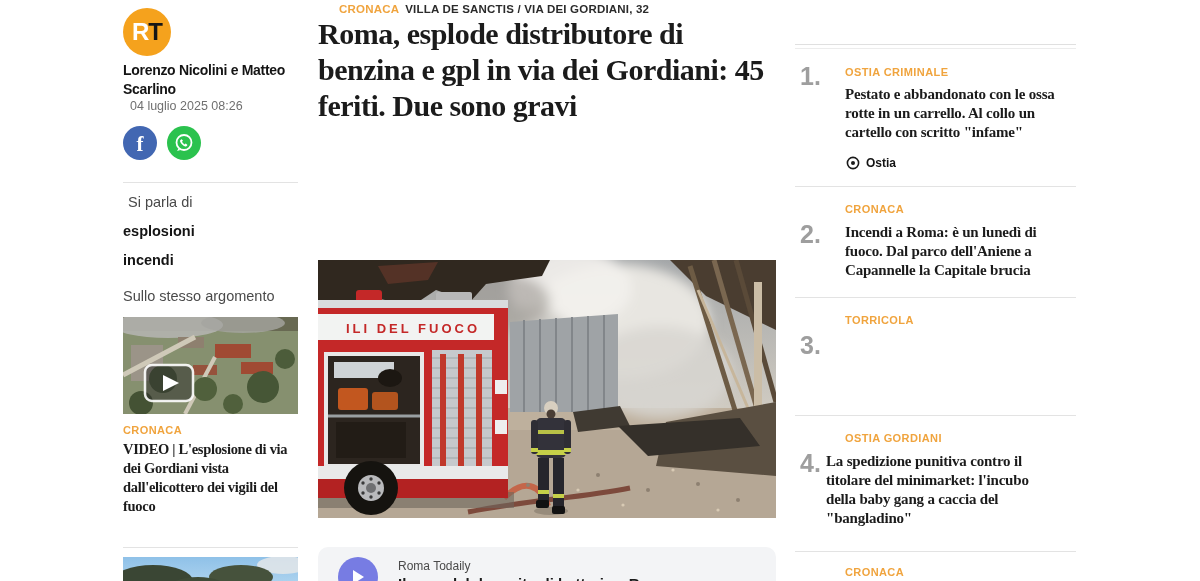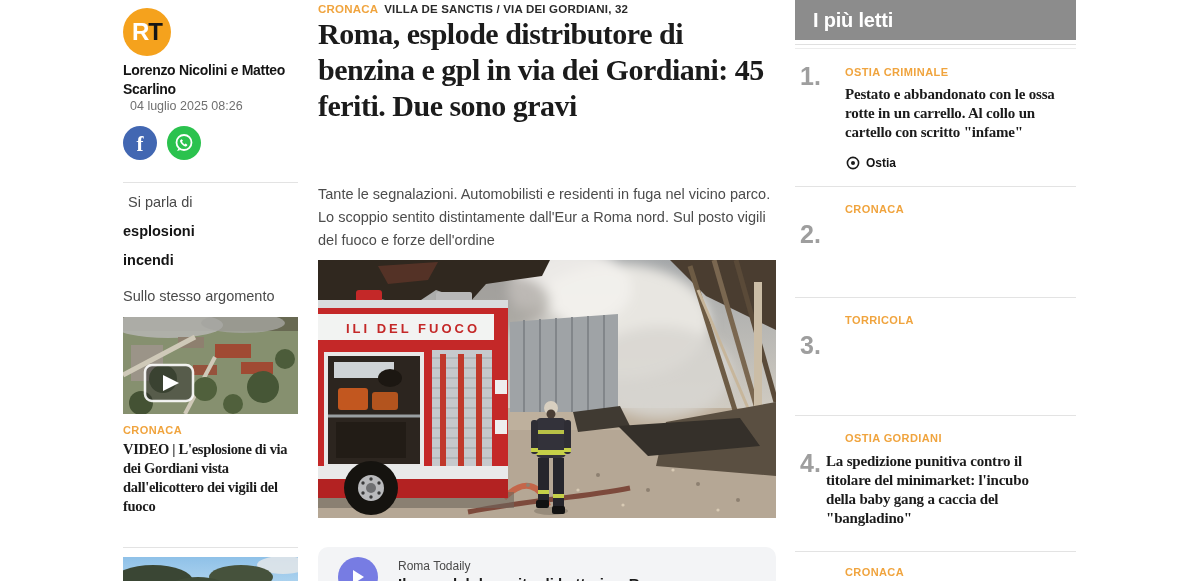--- a/index.html
+++ b/index.html
@@ -15,21 +15,21 @@
   .date{font-size:12.5px;color:#707070;}
   .soc{width:34px;height:34px;border-radius:50%;display:flex;align-items:center;justify-content:center;}
   .divider{height:1px;background:#e3e3e3;}
   .muted-label{font-size:14.5px;color:#4a4a4a;}
   .tag{font-size:14.5px;font-weight:bold;color:#141414;}
   .kicker{font-size:11px;font-weight:bold;color:#F0A43E;letter-spacing:.4px;}
   .serif-title{font-family:"Liberation Serif",serif;font-weight:bold;color:#1b1b1b;}
   .rel-title{font-size:14.5px;line-height:19px;letter-spacing:-0.3px;width:175px;}
 
   
-  .crumb{font-size:11.5px;font-weight:bold;letter-spacing:.2px;color:#2b2b2b;}
+  .crumb{font-size:11.5px;font-weight:bold;letter-spacing:.2px;color:#2b2b2b;margin-left:21px;}
   .crumb .cat{color:#F0A43E;margin-right:6px;}
   .headline{font-size:30px;line-height:36px;letter-spacing:-0.5px;width:458px;}
   .standfirst{font-size:14.5px;line-height:23px;color:#4c4c4c;width:458px;}
   .player{width:458px;height:70px;background:#f3f4f6;border-radius:10px;}
   .play-circle{width:40px;height:40px;border-radius:50%;background:#777CE3;display:flex;align-items:center;justify-content:center;}
   .show-name{font-size:12px;color:#4a4a4a;}
   .episode{font-size:15px;font-weight:bold;color:#1b1b1b;}
 
   
   .side-head{width:281px;height:40px;background:#8C8C8C;display:flex;align-items:center;}
@@ -108,21 +108,20 @@
       <ellipse cx="30" cy="24" rx="40" ry="16" fill="#3a4634"></ellipse>
       <ellipse cx="118" cy="20" rx="32" ry="12" fill="#46523c"></ellipse>
       <ellipse cx="75" cy="32" rx="30" ry="12" fill="#3f4b37"></ellipse>
     </svg>
   </div>
 
   <div class="abs crumb" style="left:318px;top:3px;">
     <span class="cat">CRONACA</span><span>VILLA DE SANCTIS / VIA DEI GORDIANI, 32</span>
   </div>
   <h1 class="abs serif-title headline" style="left:318px;top:16px;margin:0;">Roma, esplode distributore di benzina e gpl in via dei Gordiani: 45 feriti. Due sono gravi</h1>
-  <div class="abs standfirst" style="left:318px;top:183px;">Tante le segnalazioni. Automobilisti e residenti in fuga nel vicino parco. Lo scoppio sentito distintamente dall'Eur a Roma nord. Sul posto vigili del fuoco e forze dell'ordine</div>
 
   <div class="abs" style="left:318px;top:260px;width:458px;height:258px;">
     <svg width="458" height="258" viewBox="0 0 458 258">
       <defs>
         <linearGradient id="skyg" x1="0" y1="0" x2="0" y2="1">
           <stop offset="0" stop-color="#a3a6a8"></stop>
             <stop offset="1" stop-color="#d6d0c5"></stop>
         </linearGradient>
         <filter id="blur6">
             <feGaussianBlur stdDeviation="6"></feGaussianBlur>
@@ -259,40 +258,38 @@
   <div class="abs player" style="left:318px;top:547px;">
     <div class="abs play-circle" style="left:20px;top:10px;">
       <svg width="14" height="16" viewBox="0 0 14 16">
         <path d="M2 1 L13 8 L2 15 Z" fill="#fff"></path>
       </svg>
     </div>
     <div class="abs show-name" style="left:80px;top:12px;">Roma Todaily</div>
     <div class="abs episode" style="left:80px;top:28px;">Il rogo del deposito di batterie a Roma</div>
   </div>
 
-  <div class="abs side-head" style="left:795px;top:0;">
-    <span>I più letti</span>
-  </div>
   <div class="abs divider" style="left:795px;top:44px;width:281px;background:#e0e0e0;"></div>
   <div class="abs divider" style="left:795px;top:48px;width:281px;background:#ececec;"></div>
 
   <div class="abs num" style="left:800px;top:62px;">1.</div>
   <div class="abs kicker" style="left:845px;top:66px;">OSTIA CRIMINALE</div>
   <div class="abs serif-title side-title" style="left:845px;top:85px;">Pestato e abbandonato con le ossa rotte in un carrello. Al collo un cartello con scritto "infame"</div>
   <div class="abs loc" style="left:845px;top:155px;">
     <svg width="16" height="16" viewBox="0 0 16 16">
       <circle cx="8" cy="8" r="5.6" fill="none" stroke="#1a1a1a" stroke-width="1.6"></circle>
       <circle cx="8" cy="8" r="2" fill="#1a1a1a"></circle>
     </svg>
     <span>Ostia</span>
   </div>
   <div class="abs divider" style="left:795px;top:186px;width:281px;"></div>
 
   <div class="abs num" style="left:800px;top:220px;">2.</div>
   <div class="abs kicker" style="left:845px;top:203px;">CRONACA</div>
+  <div class="abs serif-title side-title" style="left:845px;top:223px;">Incendi a Roma: è un lunedì di fuoco. Dal parco dell'Aniene a Capannelle la Capitale brucia</div>
   <div class="abs divider" style="left:795px;top:297px;width:281px;"></div>
 
   <div class="abs num" style="left:800px;top:331px;">3.</div>
   <div class="abs kicker" style="left:845px;top:314px;">TORRICOLA</div>
   <div class="abs divider" style="left:795px;top:415px;width:281px;"></div>
 
   <div class="abs num" style="left:800px;top:449px;">4.</div>
   <div class="abs kicker" style="left:845px;top:432px;">OSTIA GORDIANI</div>
   <div class="abs serif-title side-title" style="left:826px;top:452px;">La spedizione punitiva contro il titolare del minimarket: l'incubo della baby gang a caccia del "bangladino"</div>
   <div class="abs divider" style="left:795px;top:551px;width:281px;"></div>

